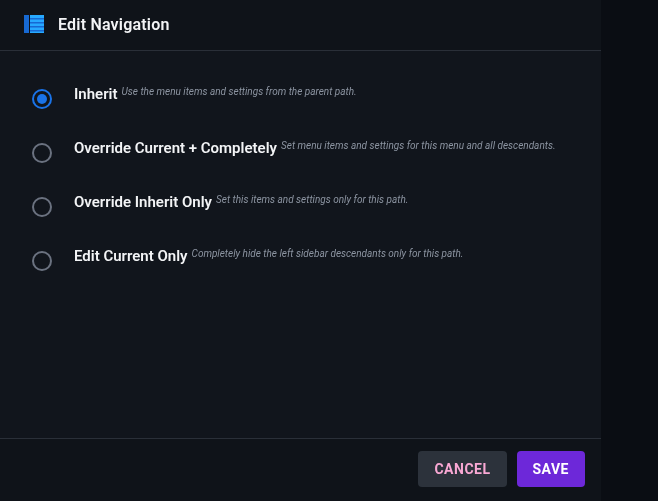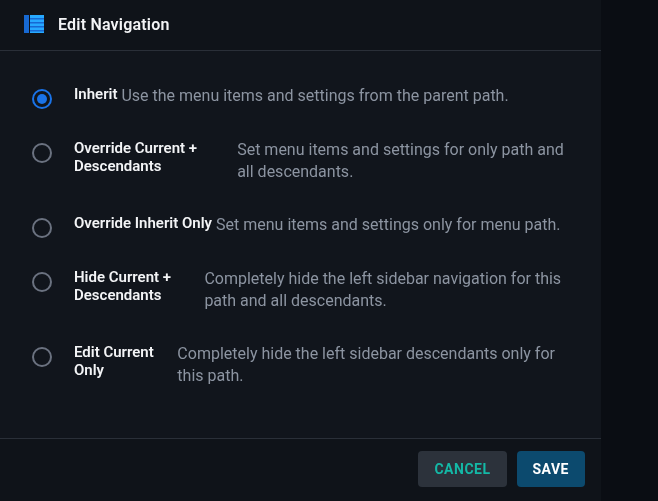--- a/index.html
+++ b/index.html
@@ -78,23 +78,24 @@
       display: flex;
       flex-direction: row;
       gap: 4px;
     }
     .option-title {
       font-size: 15px;
       font-weight: 600;
       color: #f3f4f6;
     }
     .option-desc {
-      font-size: 16px;
+      font-size: 10px;
       color: #8c94a1;
       line-height: 1.4;
+      font-style: italic;
     }
     .footer {
       display: flex;
       justify-content: flex-end;
       align-items: center;
       gap: 10px;
       padding: 12px 16px 14px 16px;
       border-top: 1px solid #2a2f38;
       background: #0f1319;
     }
@@ -103,24 +104,24 @@
       border-radius: 4px;
       font-size: 14px;
       font-weight: 700;
       letter-spacing: 0.5px;
       padding: 10px 16px;
       cursor: pointer;
       font-family: inherit;
     }
     .btn-cancel {
       background: #2c323b;
-      color: #14b8a6;
+      color: #f9a8d4;
     }
     .btn-save {
-      background: #0c4a6e;
+      background: #6d28d9;
       color: #ffffff;
     }
   </style>
 </head>
 <body>
 
 <div class="dialog">
 
   <div class="header">
     <span class="header-icon">
@@ -142,40 +143,33 @@
       <div class="radio selected"></div>
       <div class="option-text">
         <div class="option-title">Inherit</div>
         <div class="option-desc">Use the menu items and settings from the parent path.</div>
       </div>
     </div>
 
     <div class="option">
       <div class="radio"></div>
       <div class="option-text">
-        <div class="option-title">Override Current + Descendants</div>
-        <div class="option-desc">Set menu items and settings for only path and all descendants.</div>
+        <div class="option-title">Override Current + Completely</div>
+        <div class="option-desc">Set menu items and settings for this menu and all descendants.</div>
       </div>
     </div>
 
     <div class="option">
       <div class="radio"></div>
       <div class="option-text">
         <div class="option-title">Override Inherit Only</div>
-        <div class="option-desc">Set menu items and settings only for menu path.</div>
+        <div class="option-desc">Set this items and settings only for this path.</div>
       </div>
     </div>
 
-    <div class="option">
-      <div class="radio"></div>
-      <div class="option-text">
-        <div class="option-title">Hide Current + Descendants</div>
-        <div class="option-desc">Completely hide the left sidebar navigation for this path and all descendants.</div>
-      </div>
-    </div>
 
     <div class="option">
       <div class="radio"></div>
       <div class="option-text">
         <div class="option-title">Edit Current Only</div>
         <div class="option-desc">Completely hide the left sidebar descendants only for this path.</div>
       </div>
     </div>
 
   </div>

